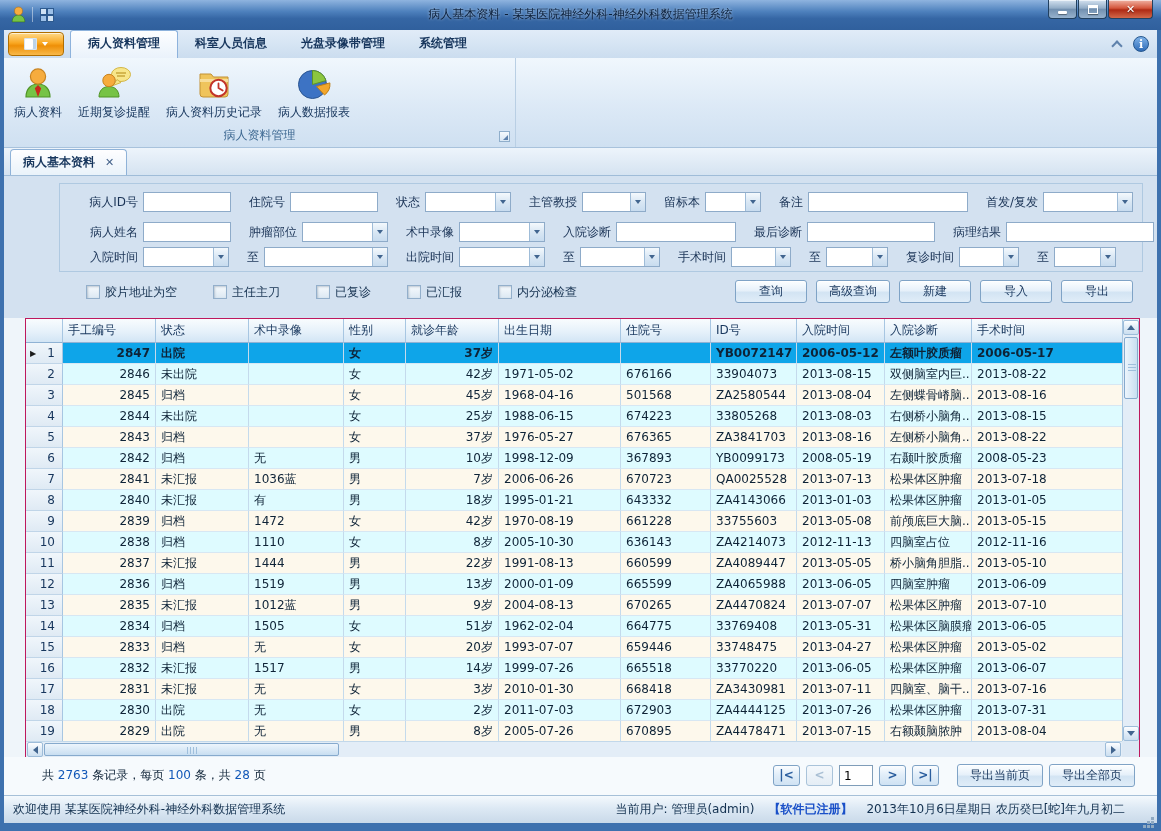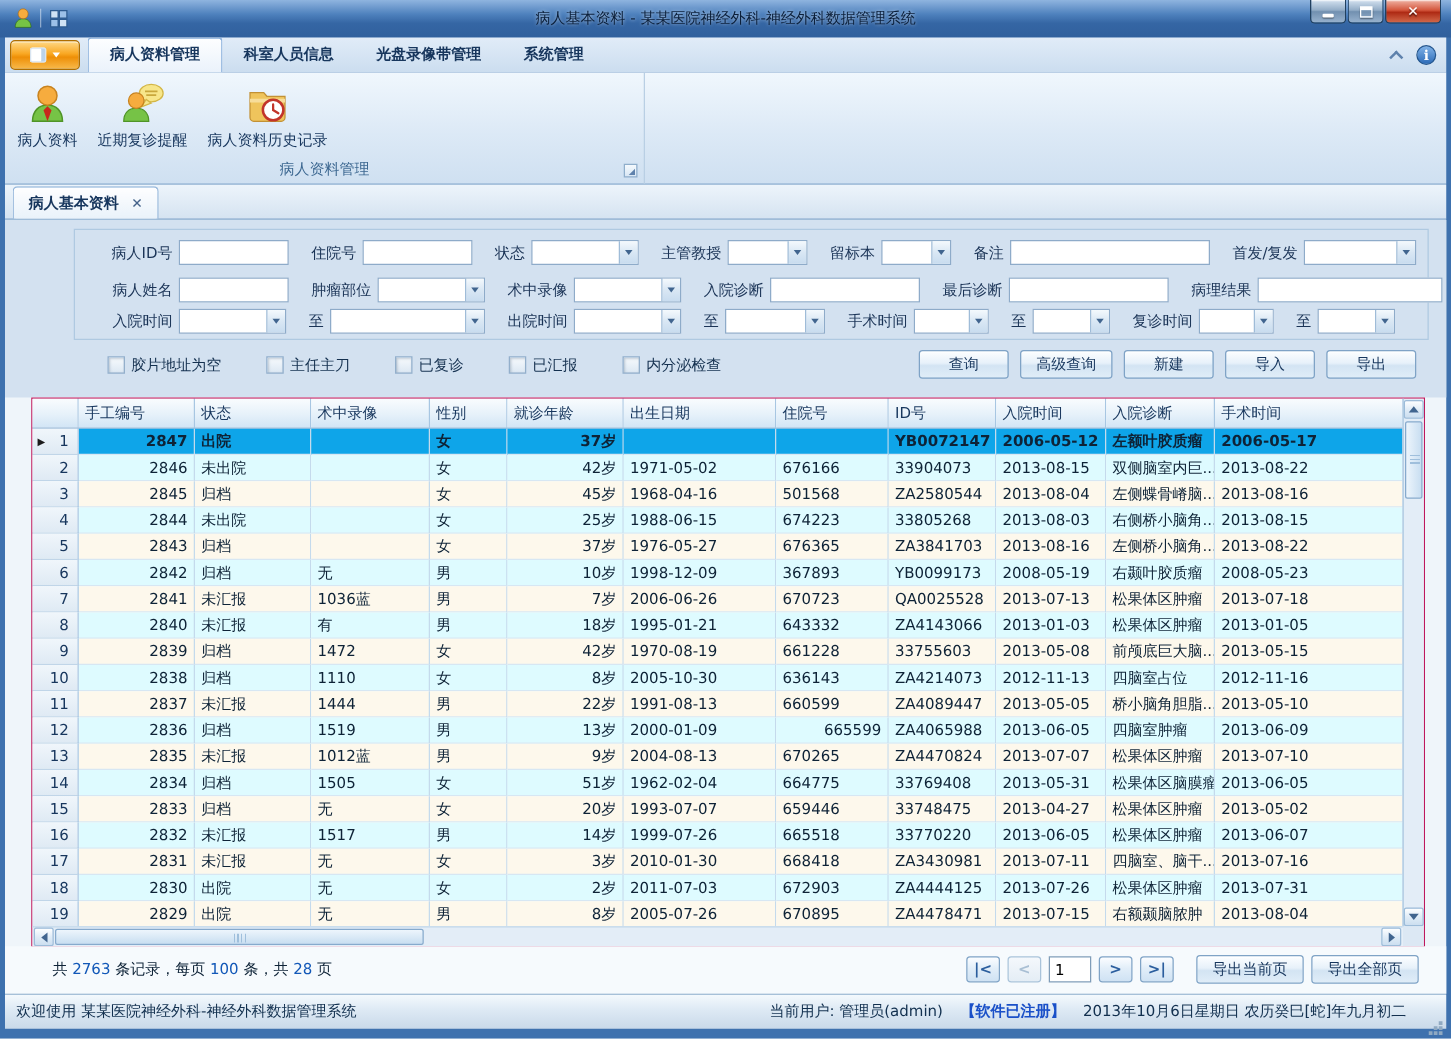--- a/index.html
+++ b/index.html
@@ -226,20 +226,28 @@
             <div class="rlabel">近期复诊提醒</div>
           </div>
           <div class="ritem">
             <div class="ricon"><svg viewBox="0 0 36 36" width="36" height="36">
                 <path d="M4 9h11l2.5 3H32v17a3 3 0 0 1-3 3H7a3 3 0 0 1-3-3z" fill="#EFC45C" stroke="#C29135"></path>
                 <path d="M4 14h28v3H4z" fill="#F7DD9A"></path>
                 <circle cx="22.5" cy="23" r="8.2" fill="#FFFFFF" stroke="#C2342A" stroke-width="2"></circle>
                 <path d="M22.5 18.5V23l4.2 2.6" stroke="#C2342A" stroke-width="1.8" fill="none" stroke-linecap="round"></path>
               </svg></div>
             <div class="rlabel">病人资料历史记录</div>
+          </div>
+          <div class="ritem">
+            <div class="ricon"><svg viewBox="0 0 36 36" width="36" height="36">
+                <circle cx="16.5" cy="19.5" r="14" fill="#3D73C4" stroke="#2B5591"></circle>
+                <path d="M16.5 19.5V5.5A14 14 0 0 1 30 15.6z" fill="#8CC63F" stroke="#5F9427"></path>
+                <path d="M20.5 21.5l13.4-3.6A13.5 13.5 0 0 1 28.5 30z" fill="#F3A62B" stroke="#BF7F16"></path>
+              </svg></div>
+            <div class="rlabel">病人数据报表</div>
           </div>
         </div>
       <div class="rgroup-label">病人资料管理</div>
       <div class="launcher"></div>
     </div>
   </div>
 
   <div class="doctabs">
     <div class="doctab">
       <span>病人基本资料</span>
@@ -557,21 +565,21 @@
             <div class="gcell vcell" style="width: 151px;">2013-05-10</div>
           </div>
           <div class="grow cyan">
             <div class="gcell numcell" style="width: 37px;"><span>12</span></div>
             <div class="gcell vcell a-right" style="width: 93px;">2836</div>
             <div class="gcell vcell" style="width: 93px;">归档</div>
             <div class="gcell vcell" style="width: 95px;">1519</div>
             <div class="gcell vcell" style="width: 62px;">男</div>
             <div class="gcell vcell a-right" style="width: 93px;">13岁</div>
             <div class="gcell vcell" style="width: 122px;">2000-01-09</div>
-            <div class="gcell vcell" style="width: 90px; text-align: right;">665599</div>
+            <div class="gcell vcell" style="width: 90px;">665599</div>
             <div class="gcell vcell" style="width: 86px;">ZA4065988</div>
             <div class="gcell vcell" style="width: 88px;">2013-06-05</div>
             <div class="gcell vcell" style="width: 87px;">四脑室肿瘤</div>
             <div class="gcell vcell" style="width: 151px;">2013-06-09</div>
           </div>
           <div class="grow cream">
             <div class="gcell numcell" style="width: 37px;"><span>13</span></div>
             <div class="gcell vcell a-right" style="width: 93px;">2835</div>
             <div class="gcell vcell" style="width: 93px;">未汇报</div>
             <div class="gcell vcell" style="width: 95px;">1012蓝</div>

